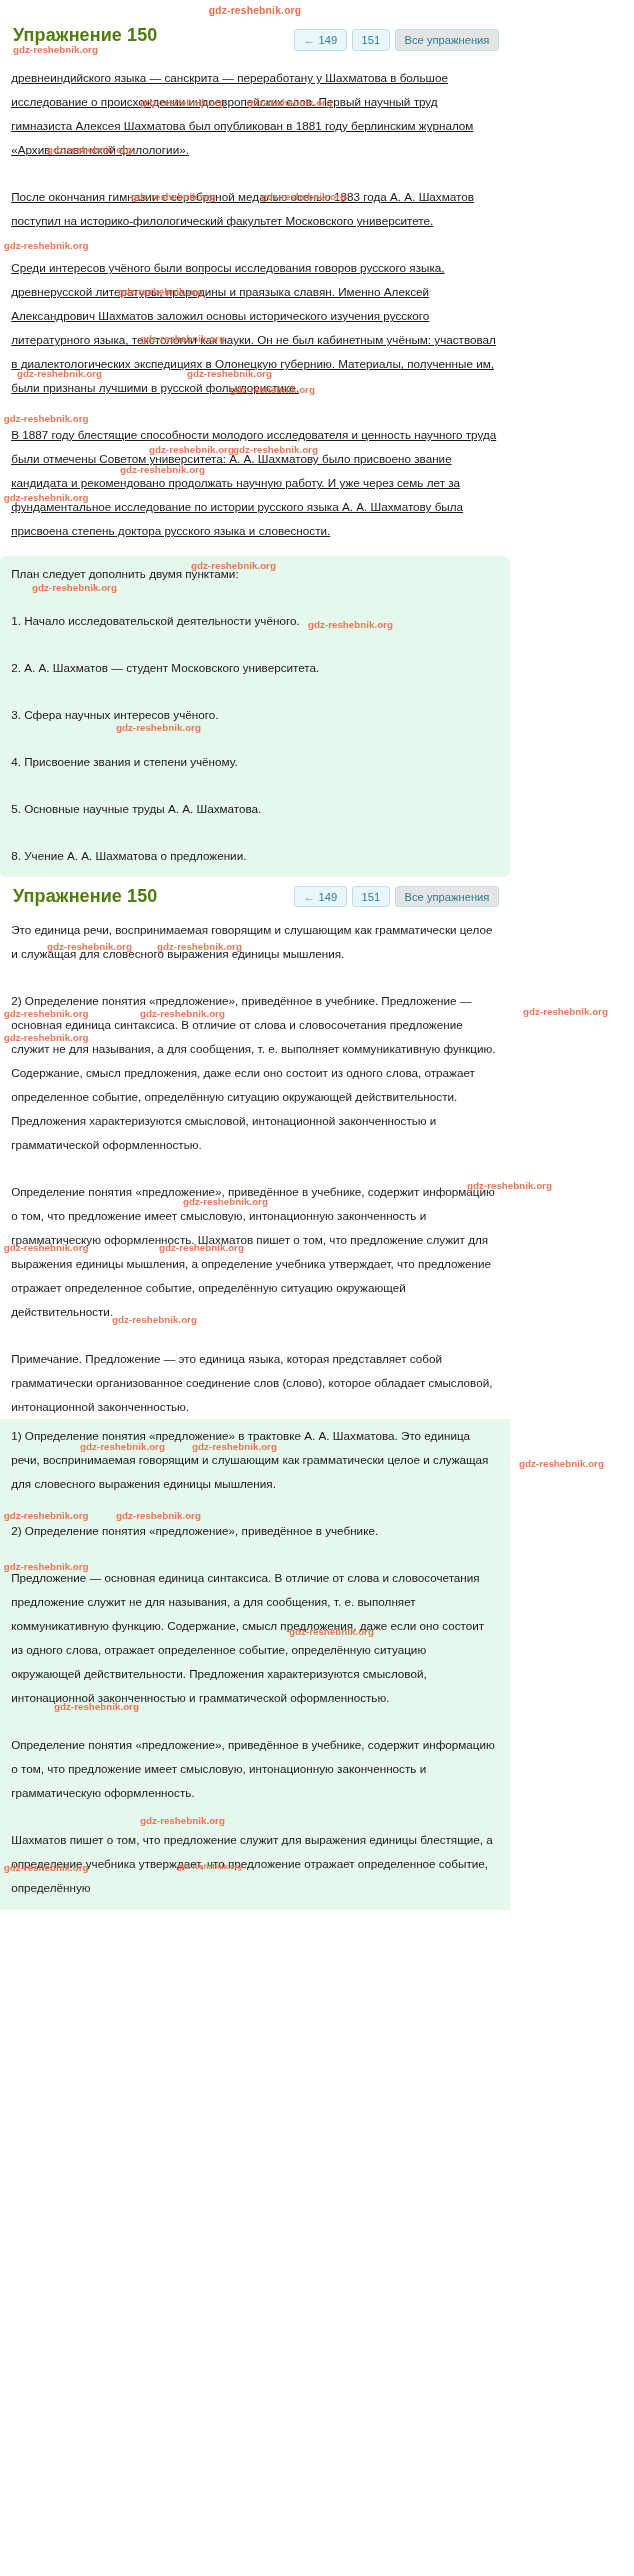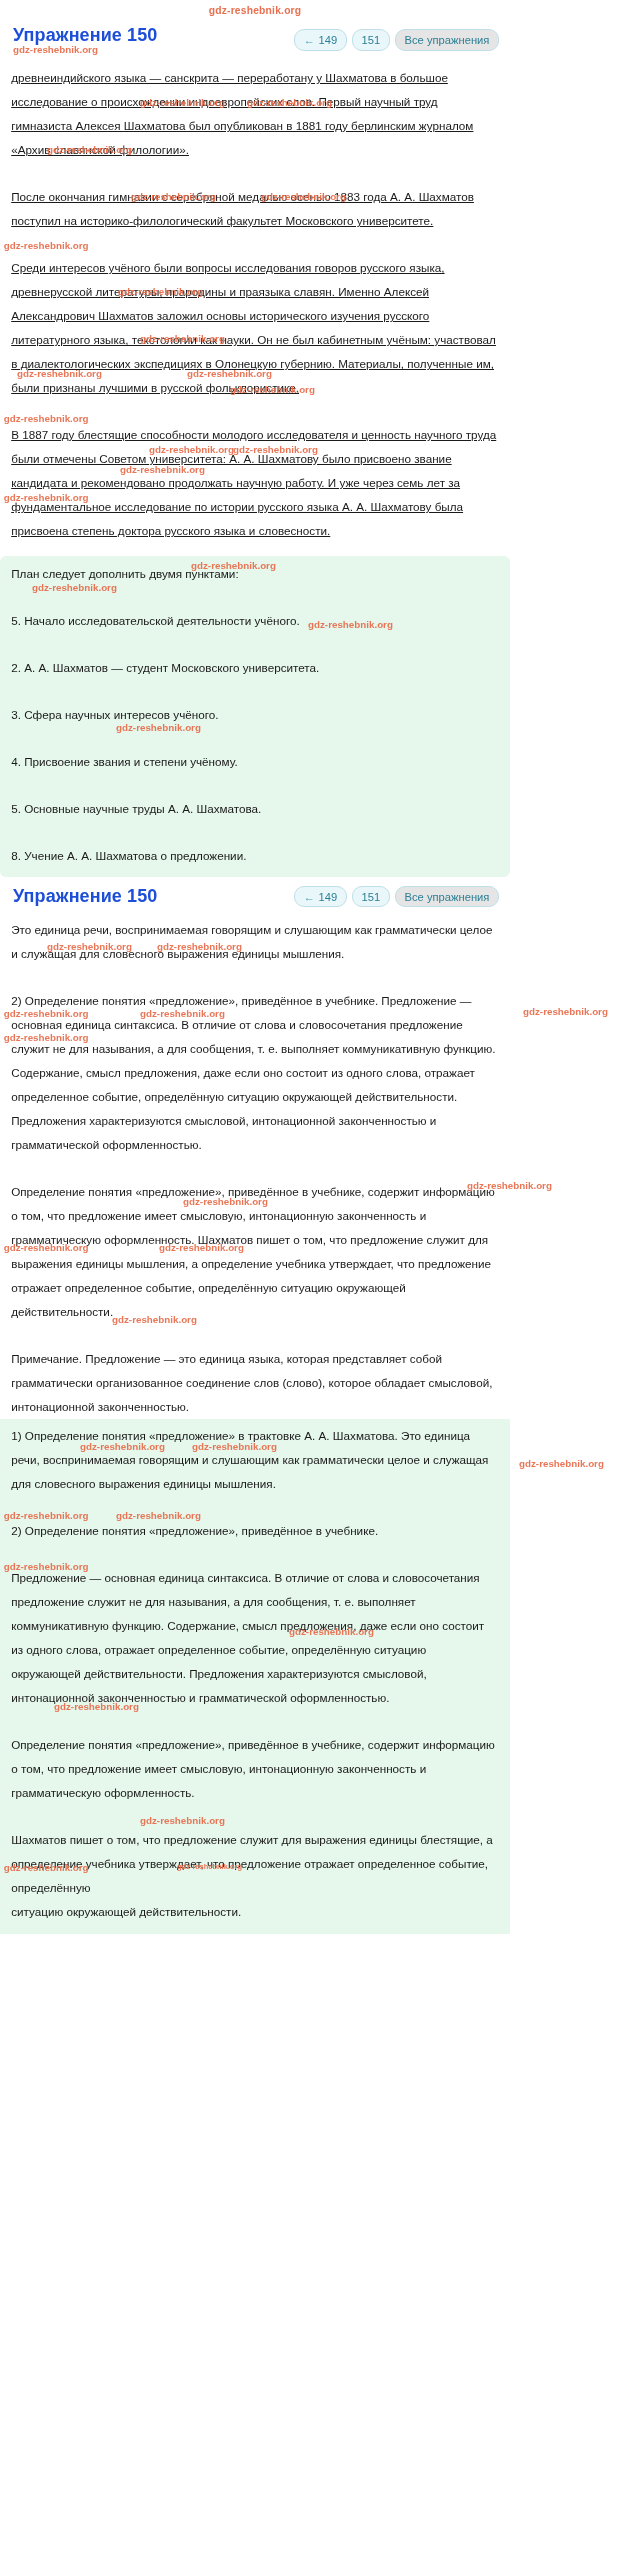--- a/index.html
+++ b/index.html
@@ -30,34 +30,34 @@
   .ex-header {
     display: flex;
     align-items: center;
     justify-content: space-between;
     padding: 5.6px 11.2px 5.6px 13px;
     min-height: 35px;
   }
   .ex-title {
     font-size: 18px;
     font-weight: bold;
-    color: #1d4ed8;
+    color: #4d7c0f;
     letter-spacing: 0.1px;
   }
   .ex-nav {
     display: flex;
     align-items: center;
     gap: 5.6px;
   }
   .nav-btn {
     border: 0.9px solid #bfe0e8;
     background: #eaf7fa;
     color: #2b7f95;
     font-size: 11.2px;
-    border-radius: 10px;
+    border-radius: 3px;
     padding: 3.7px 8.4px;
     cursor: pointer;
     white-space: nowrap;
   }
   .nav-btn.arrow-left::before {
     content: "\2190";
     margin-right: 3.7px;
     color: #3b9db5;
   }
   .nav-btn.all {
@@ -141,21 +141,21 @@
     <span class="wm" style="left:3.7px; top:346px;">gdz-reshebnik.org</span>
     <span class="wm" style="left:149px; top:377px;">gdz-reshebnik.org</span>
     <span class="wm" style="left:233px; top:377px;">gdz-reshebnik.org</span>
     <span class="wm" style="left:120px; top:397px;">gdz-reshebnik.org</span>
     <span class="wm" style="left:3.7px; top:425px;">gdz-reshebnik.org</span>
   </div>
 
   <div class="answer-block" style="margin-top:13px;border-radius:6px;">
     <p>План следует дополнить двумя пунктами:</p>
     <div class="gap"></div>
-    <p>5. Начало исследовательской деятельности учёного.</p>
+    <p>1. Начало исследовательской деятельности учёного.</p>
     <div class="gap"></div>
     <p>2. А. А. Шахматов — студент Московского университета.</p>
     <div class="gap"></div>
     <p>3. Сфера научных интересов учёного.</p>
     <div class="gap"></div>
     <p>4. Присвоение звания и степени учёному.</p>
     <div class="gap"></div>
     <p>5. Основные научные труды А. А. Шахматова.</p>
     <div class="gap"></div>
     <p>8. Учение А. А. Шахматова о предложении.</p>
@@ -200,21 +200,20 @@
   <div class="answer-block" style="margin-top:0;">
     <p>1) Определение понятия «предложение» в трактовке А. А. Шахматова. Это единица речи, воспринимаемая говорящим и слушающим как грамматически целое и служащая для словесного выражения единицы мышления.</p>
     <div class="gap"></div>
     <p>2) Определение понятия «предложение», приведённое в учебнике.</p>
     <div class="gap"></div>
     <p>Предложение — основная единица синтаксиса. В отличие от слова и словосочетания предложение служит не для называния, а для сообщения, т. е. выполняет коммуникативную функцию. Содержание, смысл предложения, даже если оно состоит из одного слова, отражает определенное событие, определённую ситуацию окружающей действительности. Предложения характеризуются смысловой, интонационной законченностью и грамматической оформленностью.</p>
     <div class="gap"></div>
     <p>Определение понятия «предложение», приведённое в учебнике, содержит информацию о том, что предложение имеет смысловую, интонационную законченность и грамматическую оформленность.</p>
     <div class="gap"></div>
     <p>Шахматов пишет о том, что предложение служит для выражения единицы блестящие, а определение учебника утверждает, что предложение отражает определенное событие, определённую</p>
-    <p>ситуацию окружающей действительности.</p>
 
     <span class="wm" style="left:80px; top:22.4px;">gdz-reshebnik.org</span>
     <span class="wm" style="left:192px; top:22.4px;">gdz-reshebnik.org</span>
     <span class="wm" style="left:519px; top:39px;">gdz-reshebnik.org</span>
     <span class="wm" style="left:3.7px; top:91px;">gdz-reshebnik.org</span>
     <span class="wm" style="left:116px; top:91px;">gdz-reshebnik.org</span>
     <span class="wm" style="left:3.7px; top:142px;">gdz-reshebnik.org</span>
     <span class="wm" style="left:289px; top:207px;">gdz-reshebnik.org</span>
     <span class="wm" style="left:54px; top:282px;">gdz-reshebnik.org</span>
     <span class="wm" style="left:140px; top:396px;">gdz-reshebnik.org</span>

